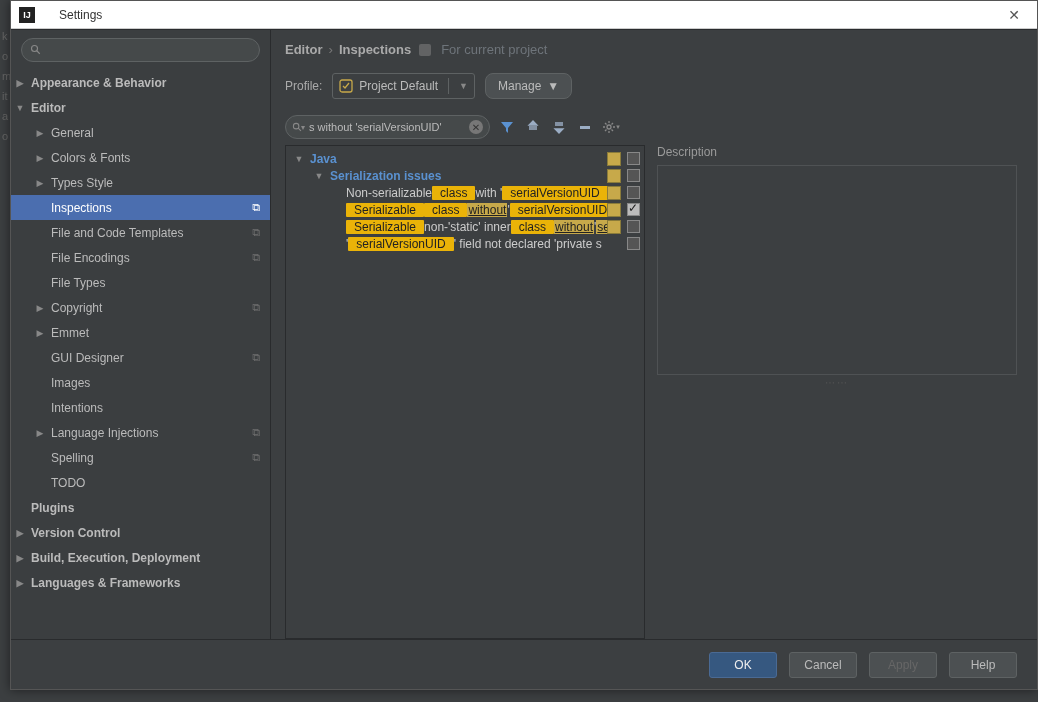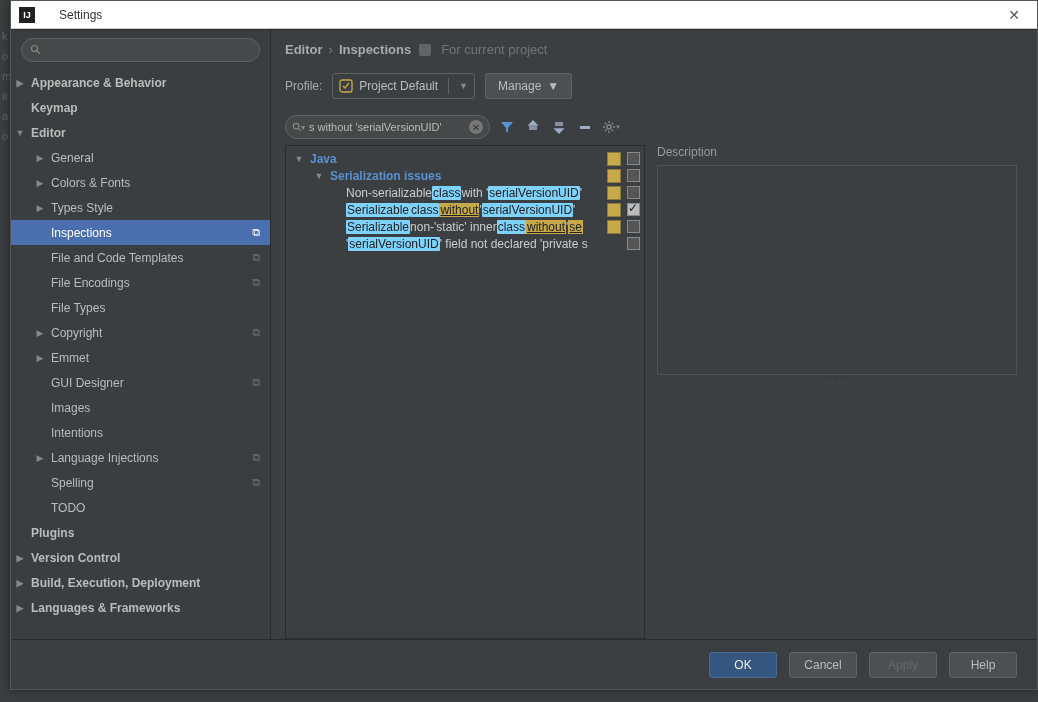--- a/index.html
+++ b/index.html
@@ -108,21 +108,21 @@
   .profilebar { display:flex; align-items:center; gap:10px; margin-bottom:16px; }
   .profilebar label { color:#aaa; }
   .combobox {
     height:26px; background:#3c3f41; border:1px solid #5e6263; border-radius:3px;
     display:flex; align-items:center; padding:0 6px; gap:6px; color:#bbb; cursor:pointer;
   }
   .combobox .cb-icon { width:14px;height:14px; display:flex;align-items:center;justify-content:center; }
   .combobox .cb-sep { width:1px; height:16px; background:#5e6263; margin:0 4px; }
   .combobox .cb-arrow { font-size:9px; color:#888; }
   .managebtn {
-    height:26px; background:#4c5052; border:1px solid #5e6263; border-radius:2px;
+    height:26px; background:#4c5052; border:1px solid #5e6263; border-radius:8px;
     padding:0 12px; display:flex; align-items:center; gap:6px; color:#bbb; cursor:pointer;
   }
 
   
   .insp-tbar { display:flex; align-items:center; gap:8px; margin-bottom:6px; }
   .insp-search {
     height:24px; background:#45494a; border:1px solid #5e6263; border-radius:12px;
     display:flex; align-items:center; padding:0 6px; color:#bbb; width:205px;
     font-size:11px;
   }
@@ -140,21 +140,21 @@
     background:#3c3f41;
     padding:4px 0;
     position:relative;
     overflow:hidden;
   }
   .insp-row { display:flex; align-items:center; height:17px; padding-left:8px; font-size:12px; }
   .insp-row .arrow { margin-left:0; }
   .insp-row.cat { color:#5a91d0; font-weight:bold; }
   .insp-row.sub { color:#5a91d0; font-weight:bold; padding-left:28px; }
   .insp-row.item { padding-left:60px; color:#ccc; white-space:nowrap; overflow:hidden; }
-  .hl { background:#7dd3fc; color:#222; padding:0 1px; border-radius:1px; }
+  .hl { background:#eab308; color:#222; padding:0 8px; border-radius:1px; }
   .hl-und { background:#c7a94a; color:#222; text-decoration:underline; padding:0 1px; }
   
   .col-right {
     position:absolute; right:0; top:4px; width:40px;
   }
   .sev { width:14px;height:14px; background:#c7a94a; border:1px solid #8a7b3a; display:inline-block; }
   .cbx { width:13px;height:13px; border:1px solid #888; background:#555; display:inline-block; vertical-align:top; }
   .cbx.checked { background:#bbb; position:relative; }
   .cbx.checked::after { content:"✓"; position:absolute; top:-3px; left:0; font-size:12px; color:#222; }
   .col-row { height:17px; display:flex; gap:6px; align-items:center; justify-content:flex-end; padding-right:4px; }
@@ -212,24 +212,20 @@
               <line x1="9" y1="9" x2="13" y2="13" stroke="#888" stroke-width="1.5"></line>
             </svg>
         </div>
       </div>
       <div class="tree" id="sidebar-tree">
           <div class="tree-item bold">
             <span class="arrow">▶</span>
             <span class="label">Appearance &amp; Behavior</span>
           </div>
           <div class="tree-item bold">
-            <span class="arrow blank"></span>
-            <span class="label">Keymap</span>
-          </div>
-          <div class="tree-item bold">
             <span class="arrow">▼</span>
             <span class="label">Editor</span>
           </div>
           <div class="tree-item lvl2">
             <span class="arrow">▶</span>
             <span class="label">General</span>
           </div>
           <div class="tree-item lvl2">
             <span class="arrow">▶</span>
             <span class="label">Colors &amp; Fonts</span>

